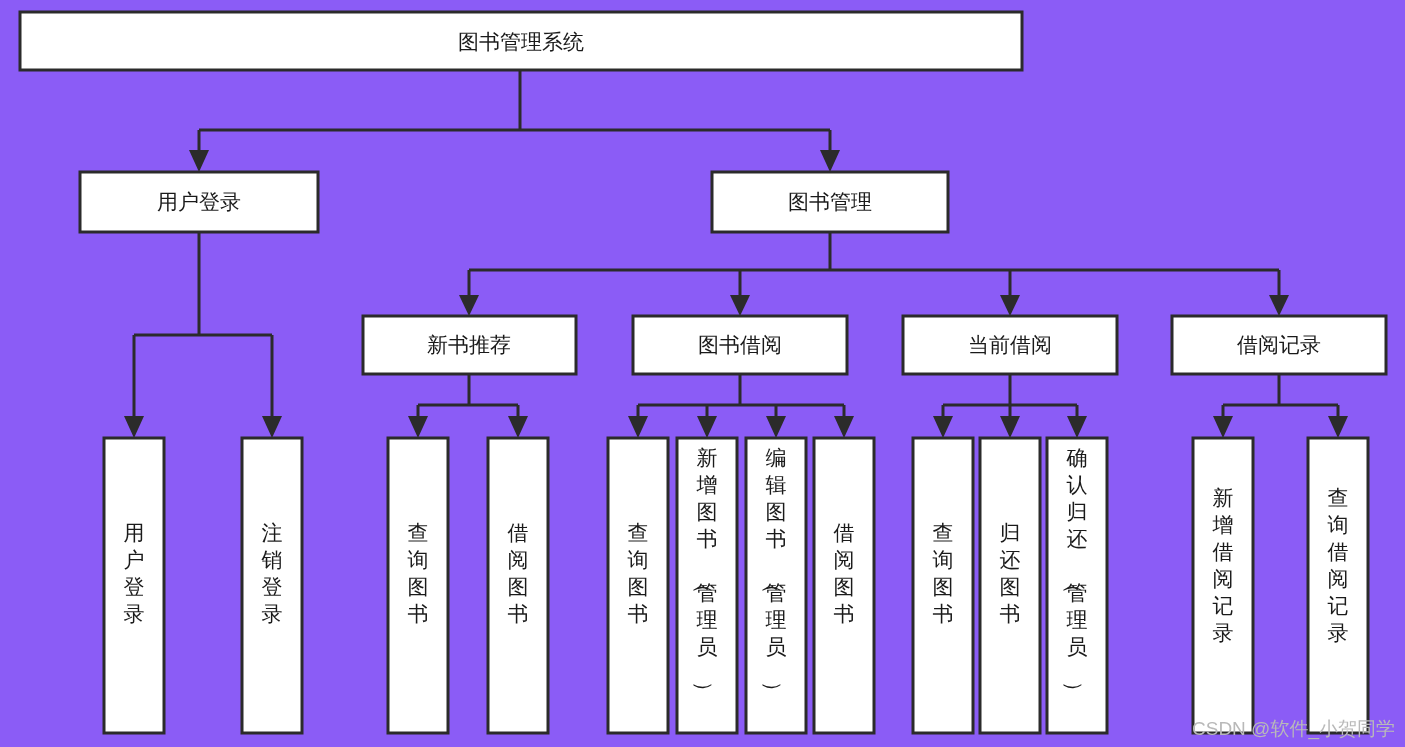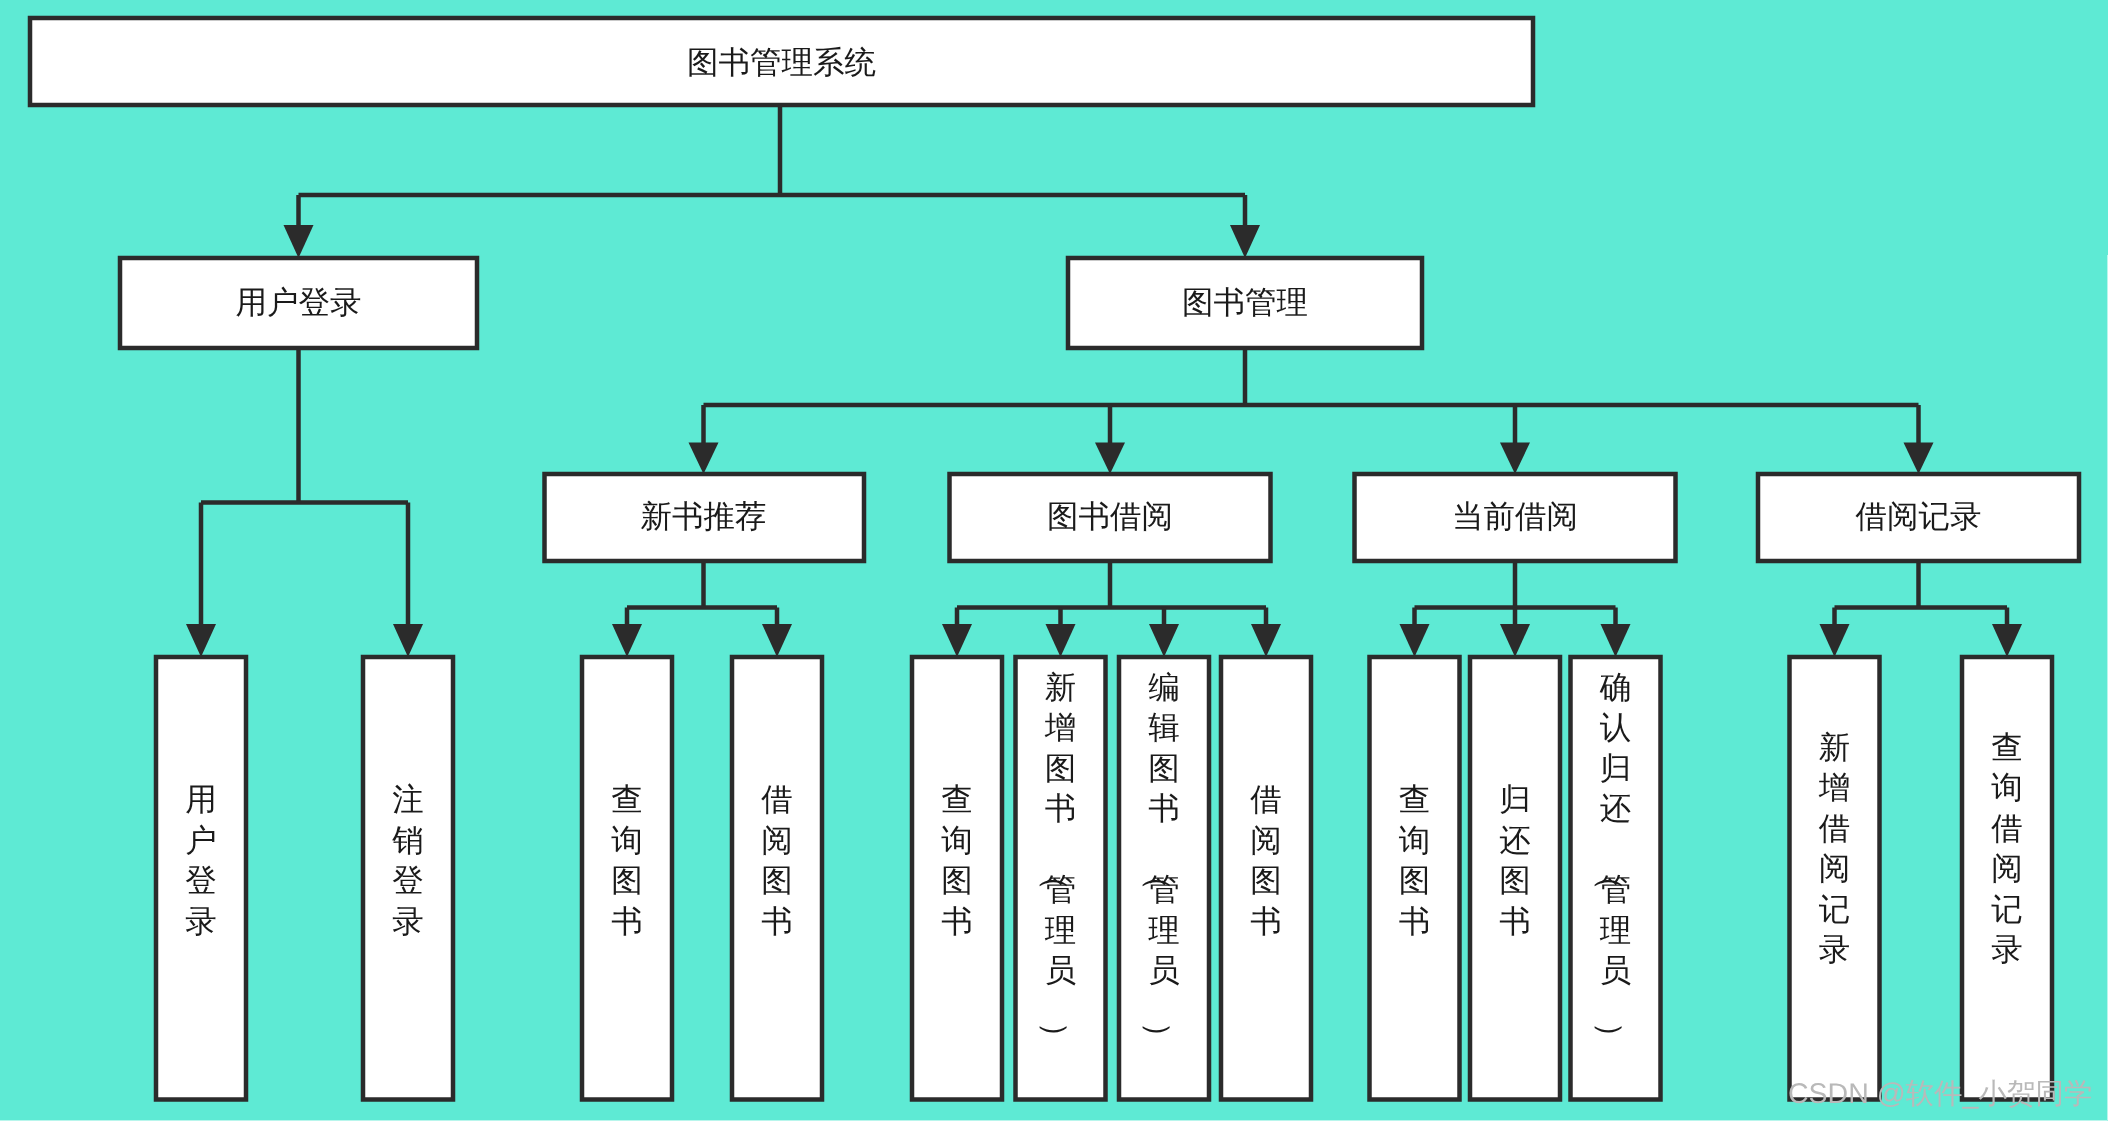--- a/index.html
+++ b/index.html
@@ -11,21 +11,21 @@
   body {
     width: 1405px;
     height: 747px;
     font-family: "Liberation Sans", "DejaVu Sans", sans-serif;
     overflow: hidden;
   }
   #diagram-root {
     position: relative;
     width: 1405px;
     height: 747px;
-    background: #5eead4;
+    background: #8b5cf6;
   }
   svg.diagram-canvas {
     position: absolute;
     left: 0;
     top: 0;
     width: 1405px;
     height: 747px;
     display: block;
   }
   .node-rect {

